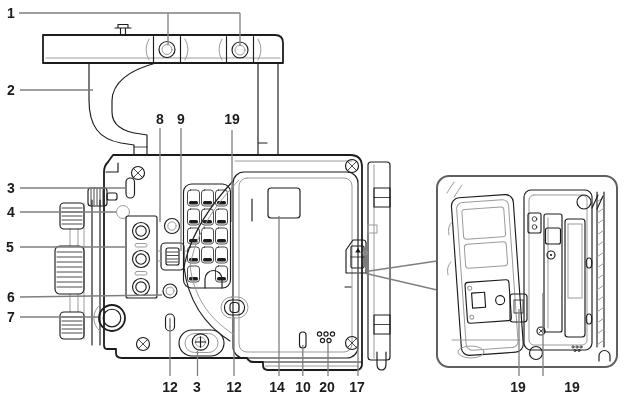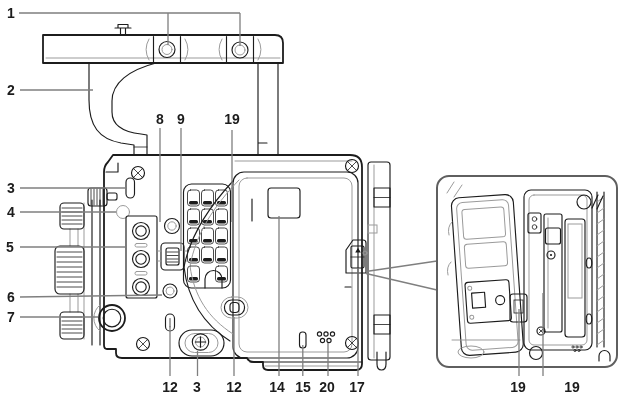--- a/index.html
+++ b/index.html
@@ -315,18 +315,18 @@
   <div class="callout" style="left:10px;top:247px">5</div>
   <div class="callout" style="left:11px;top:297px">6</div>
   <div class="callout" style="left:11px;top:317px">7</div>
   <div class="callout" style="left:160px;top:119px">8</div>
   <div class="callout" style="left:181px;top:119px">9</div>
   <div class="callout" style="left:232px;top:119px">19</div>
   <div class="callout" style="left:170px;top:387px">12</div>
   <div class="callout" style="left:197px;top:387px">3</div>
   <div class="callout" style="left:234px;top:387px">12</div>
   <div class="callout" style="left:277px;top:387px">14</div>
-  <div class="callout" style="left:303px;top:387px">15</div>
+  <div class="callout" style="left:303px;top:387px">10</div>
   <div class="callout" style="left:327px;top:387px">20</div>
   <div class="callout" style="left:357px;top:387px">17</div>
   <div class="callout" style="left:518px;top:387px">19</div>
   <div class="callout" style="left:572px;top:387px">19</div>
 </div>
 
 </body></html>

